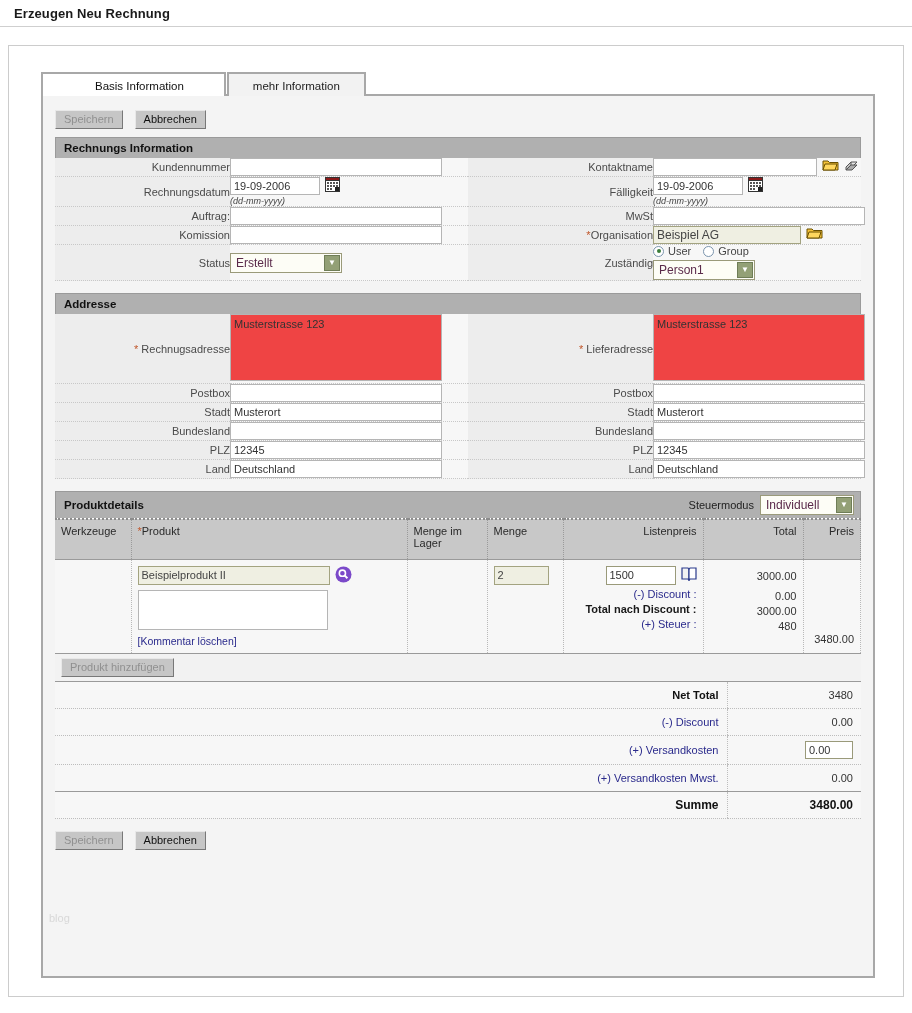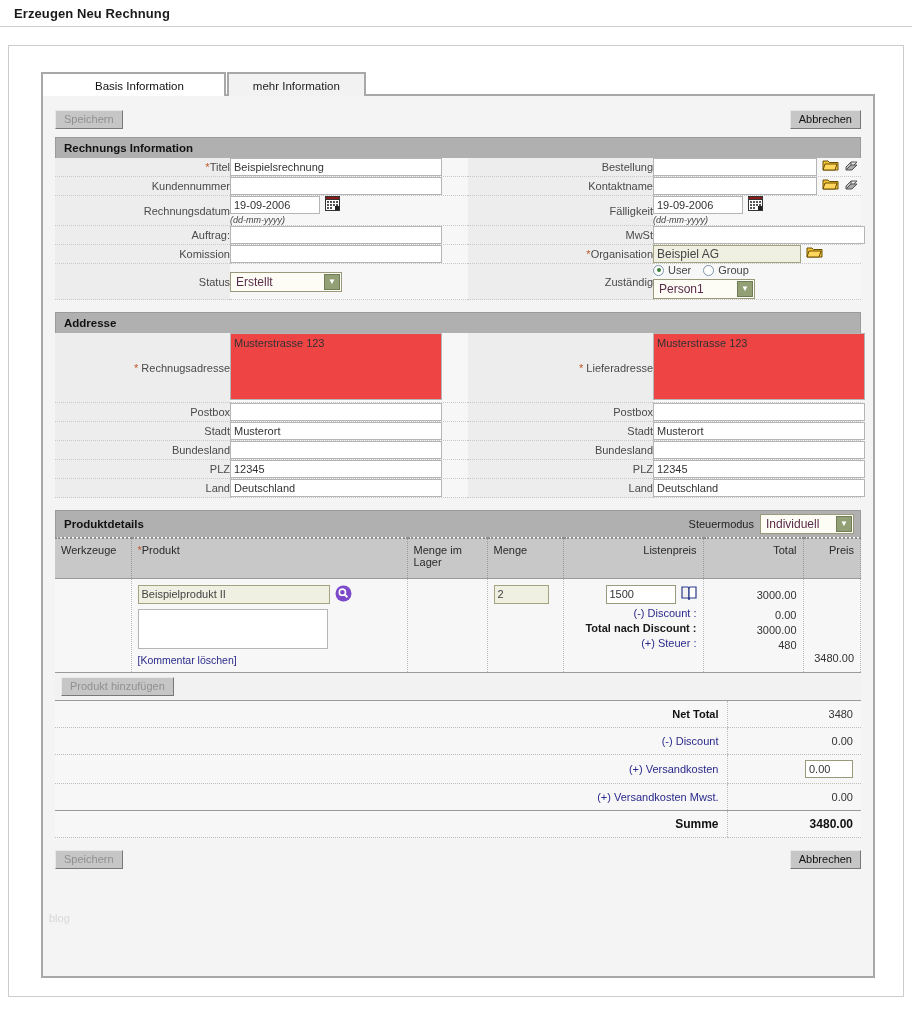--- a/index.html
+++ b/index.html
@@ -71,21 +71,21 @@
     position: absolute;
     top: 48px; left: 32px; right: 28px; bottom: 18px;
     border: 2px solid #a8a8a8;
     background: #f4f4f4;
     padding: 10px 12px 6px 12px;
   }
 
   
   .btnrow {
     display: flex;
-    justify-content: space-between;
+    justify-content: flex-start;
     gap: 12px;
     margin: 4px 0 8px 0;
   }
   .btn {
     border: 1px solid #787878;
     border-top-color: #e8e8e8;
     border-left-color: #e8e8e8;
     background: #c6c6c6;
     font-family: "Liberation Sans", sans-serif;
     font-size: 11px;
@@ -372,45 +372,20 @@
       <div class="secbar">Rechnungs Information</div>
       <table class="fields">
         <colgroup>
             <col style="width:175px">
             <col style="width:238px">
             <col style="width:185px">
             <col style="width:auto">
           </colgroup>
         <tbody>
 
-          <tr>
-            <td class="lbl"><span class="req">*</span><span>Titel</span></td>
-            <td class="val">
-              <input class="txt" value="Beispielsrechnung" style="">
-            </td>
-            <td class="lbl">Bestellung</td>
-            <td class="val">
-              <div class="inline">
-                <input class="txt" value="" style="">
-                <span class="icon ic-folder">
-                  <svg width="17" height="14" viewBox="0 0 17 14">
-                      <path d="M1 3h5l1.5 1.5H16V12H1z" fill="#f5c23a" stroke="#6a5000" stroke-width="1"></path>
-                      <path d="M3 6h12l-2 6H1z" fill="#ffd75e" stroke="#6a5000" stroke-width="1"></path>
-                    </svg>
-                </span>
-                <span class="icon ic-eraser">
-                  <svg width="17" height="14" viewBox="0 0 17 14">
-                      <path d="M2 9l5-5h6l-5 5z" fill="#e6e6e6" stroke="#555" stroke-width="1"></path>
-                      <path d="M2 9l5-5v3l-5 5z" fill="#c4c4c4" stroke="#555" stroke-width="1"></path>
-                      <path d="M2 12l5-5h6l-5 5z" fill="#aaa" stroke="#555" stroke-width="1"></path>
-                    </svg>
-                </span>
-              </div>
-            </td>
-          </tr>
 
           <tr>
             <td class="lbl">Kundennummer</td>
             <td class="val">
               <input class="txt" value="" style="">
             </td>
             <td class="lbl">Kontaktname</td>
             <td class="val">
               <div class="inline">
                 <input class="txt" value="" style="">

